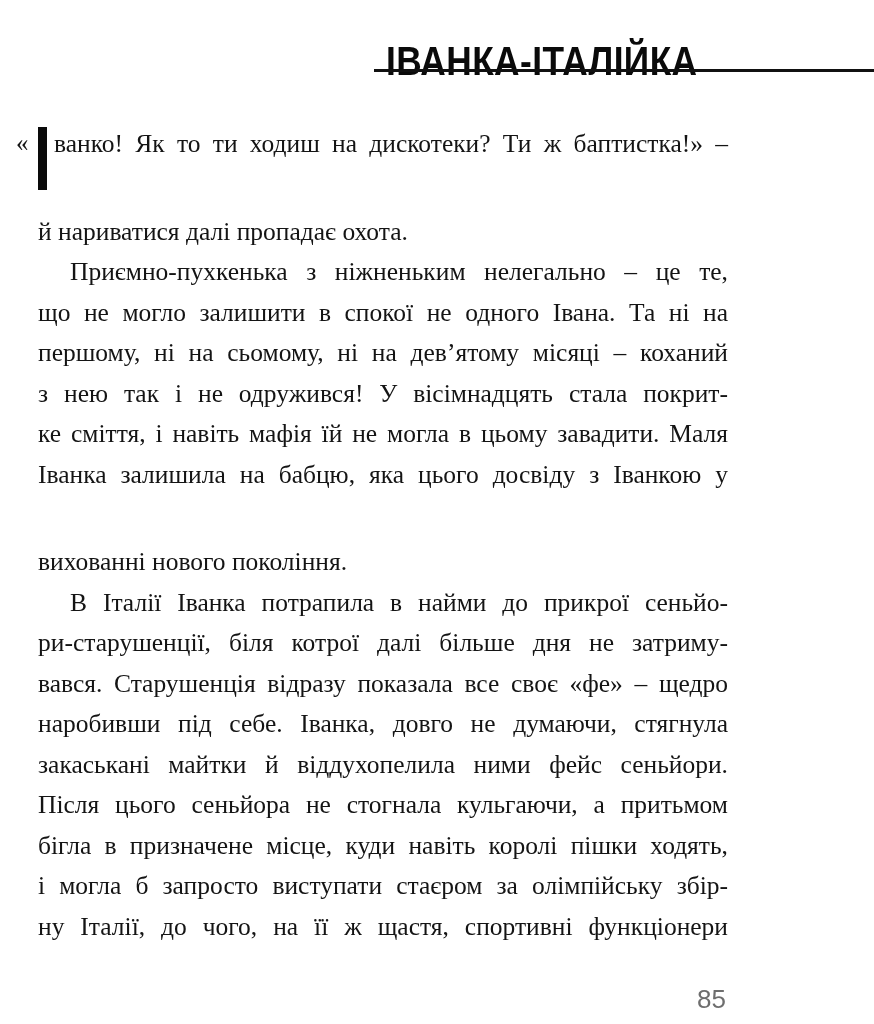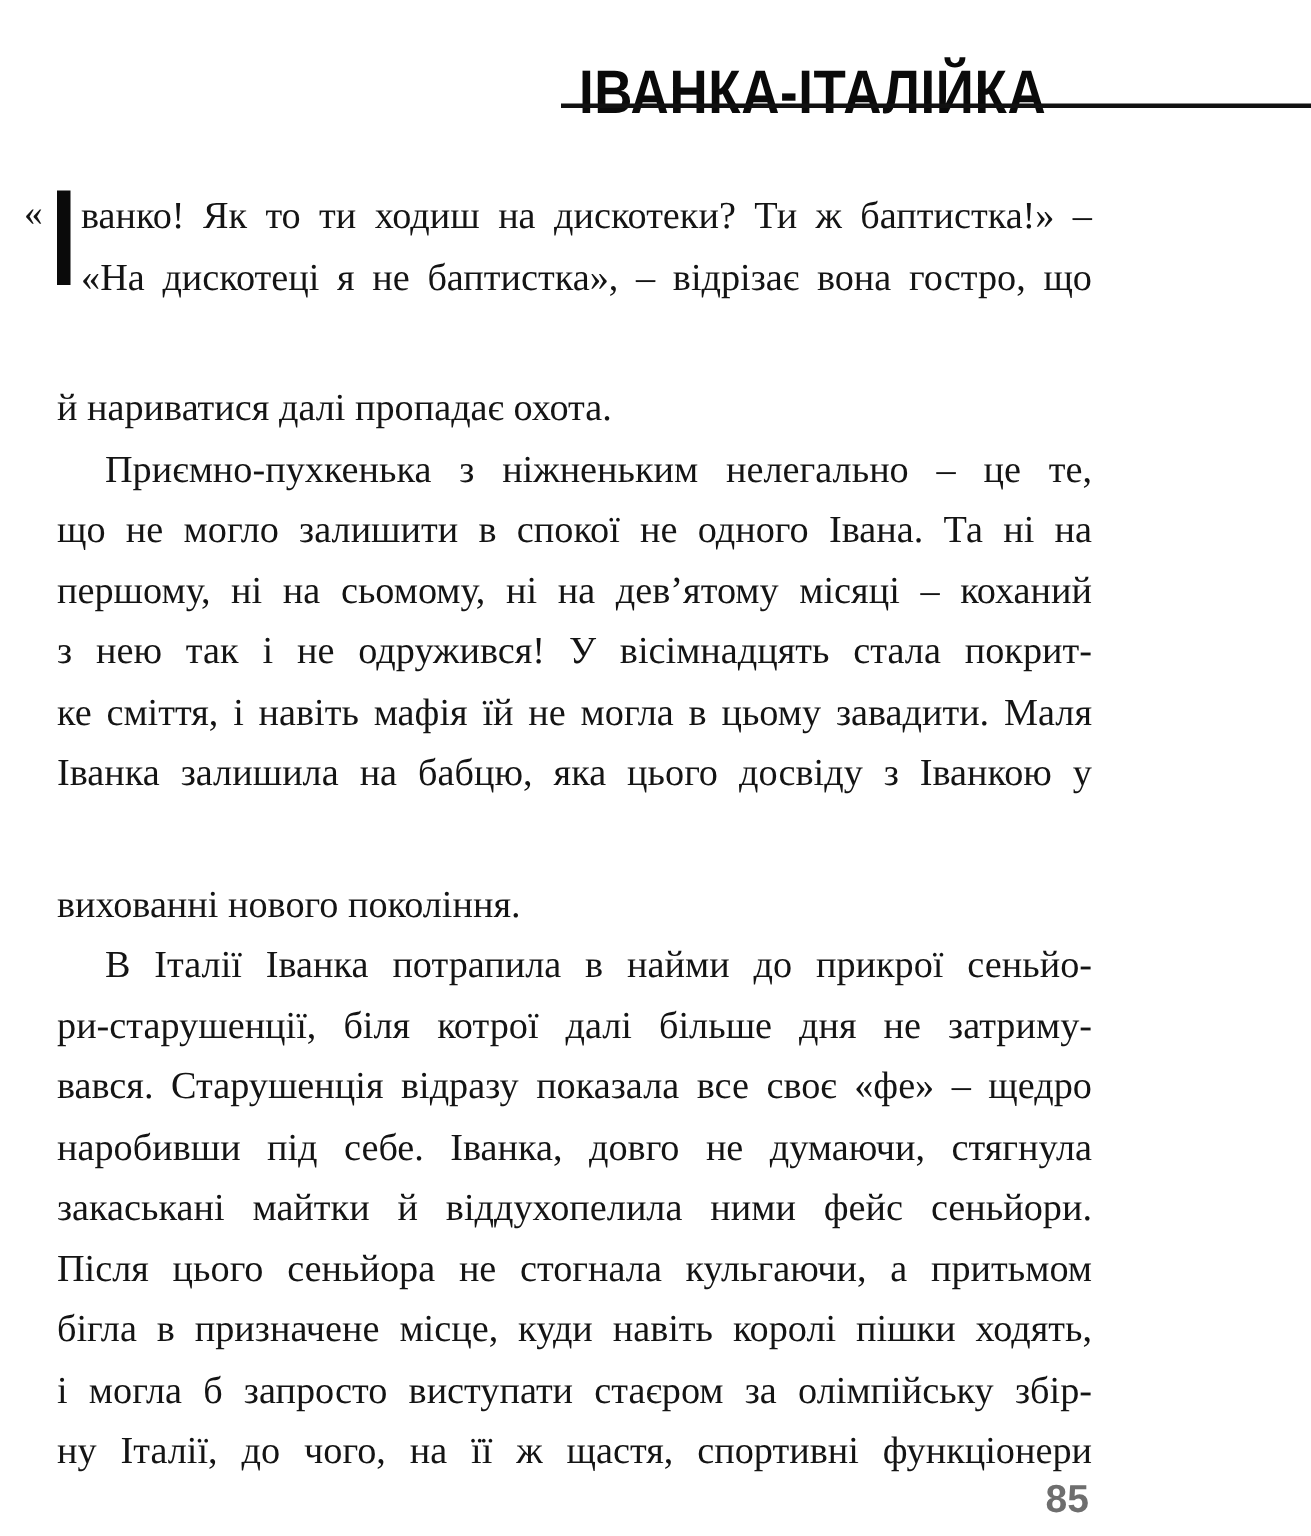--- a/index.html
+++ b/index.html
@@ -78,40 +78,39 @@
       background: #0a0a0a;
     }
     .first-lines {
       padding-left: 14px;
     }
     .page-number {
       position: absolute;
       left: 697px;
       top: 984px;
       font-family: "Liberation Sans", "DejaVu Sans", sans-serif;
-      font-weight: bold;
+      font-weight: normal;
       font-size: 26px;
       line-height: 30px;
       color: #6e6e6e;
     }
   </style>
 </head>
 <body>
 
 <h1 class="chapter-title">ІВАНКА-ІТАЛІЙКА</h1>
 <div class="title-rule"></div>
 
 <span class="dropcap-open-quote">«</span>
 <div class="dropcap-bar" title="І"></div>
 
 <div class="body-text">
 
   <div class="paragraph">
     <span class="line first-lines" style="padding-left:16px">ванко! Як то ти ходиш на дискотеки? Ти ж баптистка!» –</span>
-    <span class="line first-lines" style="padding-left:16px">«На дискотеці я не баптистка», – відрізає вона гостро, що</span>
     <span class="line last">й нариватися далі пропадає охота.</span>
   </div>
 
   <div class="paragraph">
     <span class="line indent">Приємно-пухкенька з ніжненьким нелегально – це те,</span>
     <span class="line">що не могло залишити в спокої не одного Івана. Та ні на</span>
     <span class="line">першому, ні на сьомому, ні на дев’ятому місяці – коханий</span>
     <span class="line">з нею так і не одружився! У вісімнадцять стала покрит-</span>
     <span class="line">ке сміття, і навіть мафія їй не могла в цьому завадити. Маля</span>
     <span class="line">Іванка залишила на бабцю, яка цього досвіду з Іванкою у</span>

